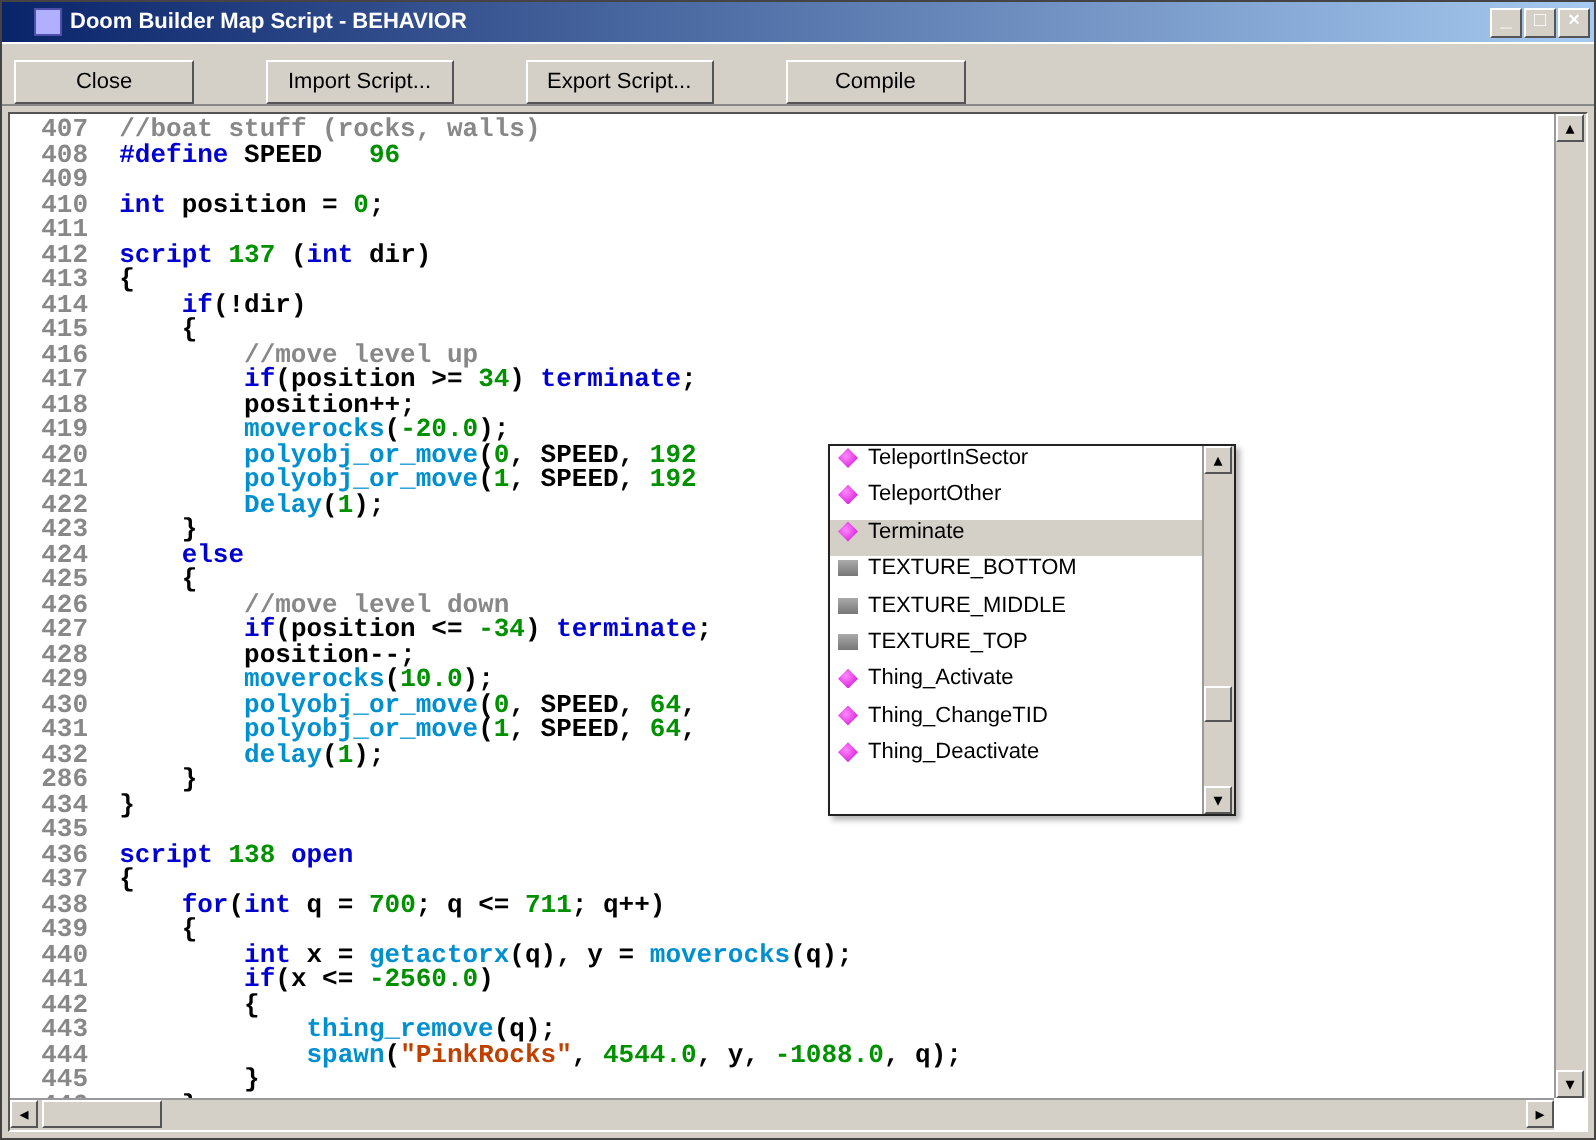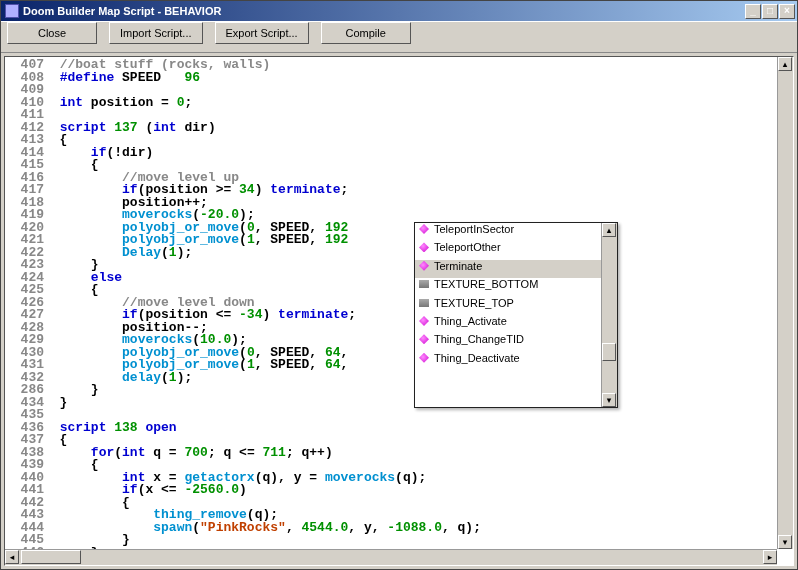--- a/index.html
+++ b/index.html
@@ -16,21 +16,21 @@
   width: 100%;
   height: 100%;
   display: flex;
   flex-direction: column;
 }
 .titlebar {
   background: linear-gradient(to right, #0a246a, #a6caf0);
   height: 20px;
   display: flex;
   align-items: center;
-  padding: 0 2px 0 4px;
+  padding: 0 2px 0 16px;
   color: #fff;
   font-weight: bold;
 }
 .titlebar .ico {
   width: 14px; height: 14px;
   background: #b0b0ff;
   margin-right: 4px;
   border: 1px solid #5050aa;
 }
 .titlebar .title { flex: 1; }
@@ -44,23 +44,23 @@
   font-size: 10px;
   font-weight: bold;
   line-height: 12px;
   text-align: center;
   cursor: default;
 }
 .toolbar {
   background: #d4d0c8;
   height: 32px;
   display: flex;
-  align-items: flex-start;
+  align-items: flex-end;
   padding: 0 6px;
-  gap: 12px;
+  gap: 36px;
   border-bottom: 1px solid #888;
   border-top: 1px solid #fff;
 }
 .tbtn {
   min-width: 90px;
   height: 22px;
   background: #d4d0c8;
   border: 1px solid #fff;
   border-right-color: #555; border-bottom-color: #555;
   font-size: 11px;
@@ -236,20 +236,24 @@
             <div class="ac-row sel">
               <span class="ac-ico fn"></span>
               <span>Terminate</span>
             </div>
             <div class="ac-row">
               <span class="ac-ico co"></span>
               <span>TEXTURE_BOTTOM</span>
             </div>
             <div class="ac-row">
               <span class="ac-ico co"></span>
+              <span>TEXTURE_MIDDLE</span>
+            </div>
+            <div class="ac-row">
+              <span class="ac-ico co"></span>
               <span>TEXTURE_TOP</span>
             </div>
             <div class="ac-row">
               <span class="ac-ico fn"></span>
               <span>Thing_Activate</span>
             </div>
             <div class="ac-row">
               <span class="ac-ico fn"></span>
               <span>Thing_ChangeTID</span>
             </div>

